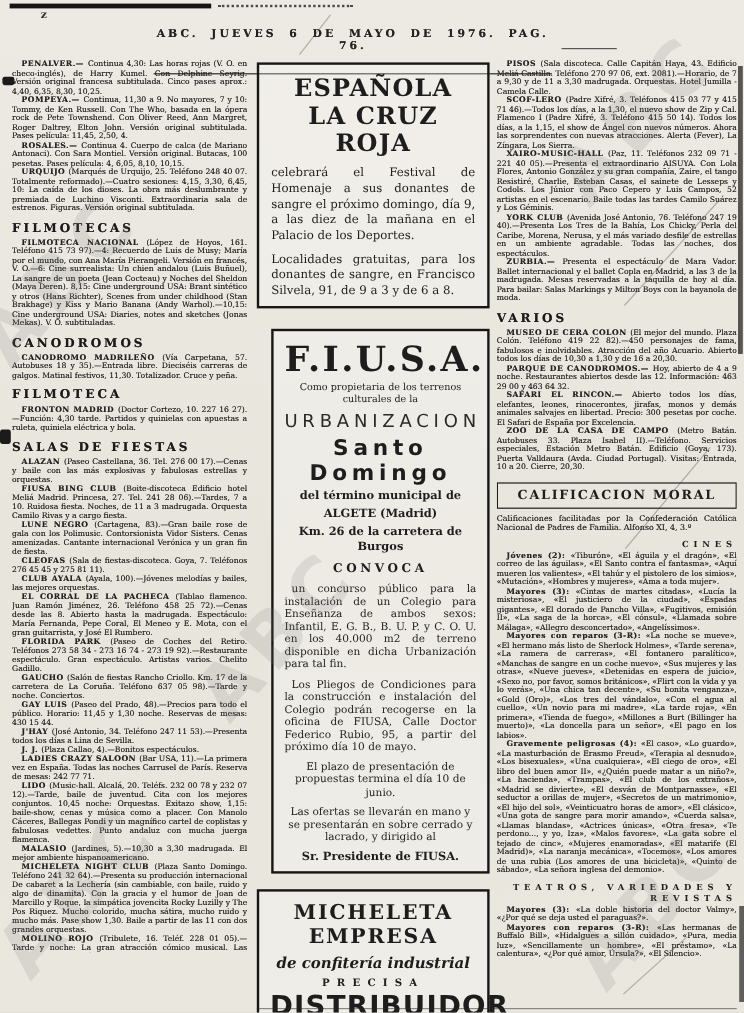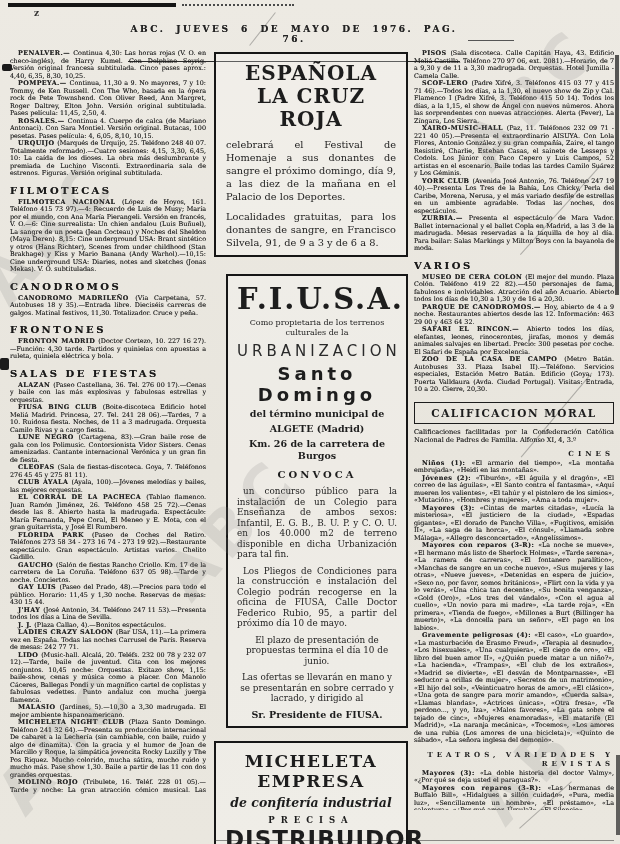--- a/index.html
+++ b/index.html
@@ -87,21 +87,21 @@
 
   <div class="col col-left">
       <p class="para"><b class="lead">PEÑALVER.— </b>Continua 4,30: Las horas rojas (V. O. en checo-inglés), de Harry Kumel. Con Delphine Seyrig. Versión original francesa subtitulada. Cinco pases aprox.: 4,40, 6,35, 8,30, 10,25.</p>
       <p class="para"><b class="lead">POMPEYA.— </b>Continua, 11,30 a 9. No mayores, 7 y 10: Tommy, de Ken Russell. Con The Who, basada en la ópera rock de Pete Townshend. Con Oliver Reed, Ann Margret, Roger Daltrey, Elton John. Versión original subtitulada. Pases película: 11,45, 2,50, 4.</p>
       <p class="para"><b class="lead">ROSALES.— </b>Continua 4. Cuerpo de calca (de Mariano Antonaci). Con Sara Montiel. Versión original. Butacas, 100 pesetas. Pases película: 4, 6,05, 8,10, 10,15.</p>
       <p class="para"><b class="lead">URQUIJO </b>(Marqués de Urquijo, 25. Teléfono 248 40 07. Totalmente reformado).—Cuatro sesiones: 4,15, 3,30, 6,45, 10: La caída de los dioses. La obra más deslumbrante y premiada de Luchino Visconti. Extraordinaria sala de estrenos. Figuras. Versión original subtitulada.</p>
       <h3 class="col-heading">FILMOTECAS</h3>
       <p class="para"><b class="lead">FILMOTECA NACIONAL </b>(López de Hoyos, 161. Teléfono 415 73 97).—4: Recuerdo de Luis de Musy; María por el mundo, con Ana María Pierangeli. Versión en francés, V. O.—6: Cine surrealista: Un chien andalou (Luis Buñuel), La sangre de un poeta (Jean Cocteau) y Noches del Sheldon (Maya Deren). 8,15: Cine underground USA: Brant sintético y otros (Hans Richter), Scenes from under childhood (Stan Brakhage) y Kiss y Mario Banana (Andy Warhol).—10,15: Cine underground USA: Diaries, notes and sketches (Jonas Mekas). V. O. subtituladas.</p>
       <h3 class="col-heading">CANODROMOS</h3>
       <p class="para"><b class="lead">CANODROMO MADRILEÑO </b>(Vía Carpetana, 57. Autobuses 18 y 35).—Entrada libre. Dieciséis carreras de galgos. Matinal festivos, 11,30. Totalizador. Cruce y peña.</p>
-      <h3 class="col-heading">FRONTONES</h3>
+      <h3 class="col-heading">FILMOTECA</h3>
       <p class="para"><b class="lead">FRONTON MADRID </b>(Doctor Cortezo, 10. 227 16 27).—Función: 4,30 tarde. Partidos y quinielas con apuestas a ruleta, quiniela eléctrica y bola.</p>
       <h3 class="col-heading">SALAS DE FIESTAS</h3>
       <p class="para"><b class="lead">ALAZAN </b>(Paseo Castellana, 36. Tel. 276 00 17).—Cenas y baile con las más explosivas y fabulosas estrellas y orquestas.</p>
       <p class="para"><b class="lead">FIUSA BING CLUB </b>(Boite-discoteca Edificio hotel Meliá Madrid. Princesa, 27. Tel. 241 28 06).—Tardes, 7 a 10. Ruidosa fiesta. Noches, de 11 a 3 madrugada. Orquesta Camilo Rivas y a cargo fiesta.</p>
       <p class="para"><b class="lead">LUNE NEGRO </b>(Cartagena, 83).—Gran baile rose de gala con los Polimusic. Contorsionista Vidor Sisters. Cenas amenizadas. Cantante internacional Verónica y un gran fin de fiesta.</p>
       <p class="para"><b class="lead">CLEOFAS </b>(Sala de fiestas-discoteca. Goya, 7. Teléfonos 276 45 45 y 275 81 11).</p>
       <p class="para"><b class="lead">CLUB AYALA </b>(Ayala, 100).—Jóvenes melodías y bailes, las mejores orquestas.</p>
       <p class="para"><b class="lead">EL CORRAL DE LA PACHECA </b>(Tablao flamenco. Juan Ramón Jiménez, 26. Teléfono 458 25 72).—Cenas desde las 8. Abierto hasta la madrugada. Espectáculo: María Fernanda, Pepe Coral, El Meneo y E. Mota, con el gran guitarrista, y José El Rumbero.</p>
       <p class="para"><b class="lead">FLORIDA PARK </b>(Paseo de Coches del Retiro. Teléfonos 273 58 34 - 273 16 74 - 273 19 92).—Restaurante espectáculo. Gran espectáculo. Artistas varios. Chelito Gadillo.</p>
       <p class="para"><b class="lead">GAUCHO </b>(Salón de fiestas Rancho Criollo. Km. 17 de la carretera de La Coruña. Teléfono 637 05 98).—Tarde y noche. Conciertos.</p>
@@ -158,21 +158,20 @@
       <p class="para"><b class="lead">YORK CLUB </b>(Avenida José Antonio, 76. Teléfono 247 19 40).—Presenta Los Tres de la Bahía, Los Chicky, Perla del Caribe, Morena, Nerusa, y el más variado desfile de estrellas en un ambiente agradable. Todas las noches, dos espectáculos.</p>
       <p class="para"><b class="lead">ZURBIA.— </b>Presenta el espectáculo de Mara Vador. Ballet internacional y el ballet Copla en Madrid, a las 3 de la madrugada. Mesas reservadas a la taquilla de hoy al día. Para bailar: Salas Markings y Milton Boys con la bayanola de moda.</p>
       <h3 class="col-heading">VARIOS</h3>
       <p class="para"><b class="lead">MUSEO DE CERA COLON </b>(El mejor del mundo. Plaza Colón. Teléfono 419 22 82).—450 personajes de fama, fabulosos e inolvidables. Atracción del año Acuario. Abierto todos los días de 10,30 a 1,30 y de 16 a 20,30.</p>
       <p class="para"><b class="lead">PARQUE DE CANODROMOS.— </b>Hoy, abierto de 4 a 9 noche. Restaurantes abiertos desde las 12. Información: 463 29 00 y 463 64 32.</p>
       <p class="para"><b class="lead">SAFARI EL RINCON.— </b>Abierto todos los días, elefantes, leones, rinocerontes, jirafas, monos y demás animales salvajes en libertad. Precio: 300 pesetas por coche. El Safari de España por Excelencia.</p>
       <p class="para"><b class="lead">ZOO DE LA CASA DE CAMPO </b>(Metro Batán. Autobuses 33. Plaza Isabel II).—Teléfono. Servicios especiales, Estación Metro Batán. Edificio (Goya, 173). Puerta Valldaura (Avda. Ciudad Portugal). Visitas: Entrada, 10 a 20. Cierre, 20,30.</p>
       <div class="box-heading">CALIFICACION MORAL</div>
       <p class="para intro">Calificaciones facilitadas por la Confederación Católica Nacional de Padres de Familia. Alfonso XI, 4, 3.º</p>
       <div class="sub-heading">CINES</div>
-      <p class="para"><b class="lead">Niños (1): </b>«El armario del tiempo», «La montaña embrujada», «Heidi en las montañas».</p>
       <p class="para"><b class="lead">Jóvenes (2): </b>«Tiburón», «El águila y el dragón», «El correo de las águilas», «El Santo contra el fantasma», «Aquí mueren los valientes», «El tahúr y el pistolero de los simios», «Mutación», «Hombres y mujeres», «Ama a toda mujer».</p>
       <p class="para"><b class="lead">Mayores (3): </b>«Cintas de martes citadas», «Lucía la misteriosa», «El justiciero de la ciudad», «Espadas gigantes», «El dorado de Pancho Villa», «Fugitivos, emisión II», «La saga de la horca», «El cónsul», «Llamada sobre Málaga», «Allegro desconcertado», «Angelíssimos».</p>
       <p class="para"><b class="lead">Mayores con reparos (3-R): </b>«La noche se mueve», «El hermano más listo de Sherlock Holmes», «Tarde serena», «La ramera de carreras», «El fontanero paralítico», «Manchas de sangre en un coche nuevo», «Sus mujeres y las otras», «Nueve jueves», «Detenidas en espera de juicio», «Sexo no, por favor, somos británicos», «Flirt con la vida y ya lo verás», «Una chica tan decente», «Su bonita venganza», «Gold (Oro)», «Los tres del vándalo», «Con el agua al cuello», «Un novio para mi madre», «La tarde roja», «En primera», «Tienda de fuego», «Millones a Burt (Billinger ha muerto)», «La doncella para un señor», «El pago en los labios».</p>
       <p class="para"><b class="lead">Gravemente peligrosas (4): </b>«El caso», «Lo guardo», «La masturbación de Erasmo Freud», «Terapia al desnudo», «Los bisexuales», «Una cualquiera», «El ciego de oro», «El libro del buen amor II», «¿Quién puede matar a un niño?», «La hacienda», «Trampas», «El club de los extraños», «Madrid se divierte», «El desván de Montparnasse», «El seductor a orillas de mujer», «Secretos de un matrimonio», «El hijo del sol», «Veinticuatro horas de amor», «El clásico», «Una gota de sangre para morir amando», «Cuerda salsa», «Llamas blandas», «Actrices únicas», «Otra fresa», «Te perdono..., y yo, Iza», «Malos favores», «La gata sobre el tejado de cinc», «Mujeres enamoradas», «El matarife (El Madrid)», «La naranja mecánica», «Tocemos», «Los amores de una rubia (Los amores de una bicicleta)», «Quinto de sábado», «La señora inglesa del demonio».</p>
       <div class="sub-heading">TEATROS, VARIEDADES Y REVISTAS</div>
       <p class="para"><b class="lead">Mayores (3): </b>«La doble historia del doctor Valmy», «¿Por qué se deja usted el paraguas?».</p>
       <p class="para"><b class="lead">Mayores con reparos (3-R): </b>«Las hermanas de Buffalo Bill», «Hidalgues a sillón cuidado», «Pura, media luz», «Sencillamente un hombre», «El préstamo», «La calentura», «¿Por qué amor, Úrsula?», «El Silencio».</p>
     </div>
 
   <div class="wm" style="left:448px;top:62px;">ABC</div>

